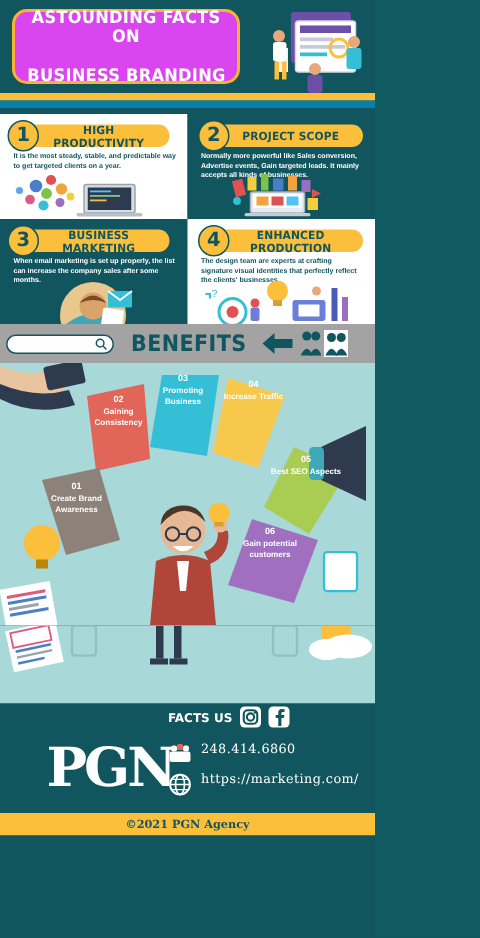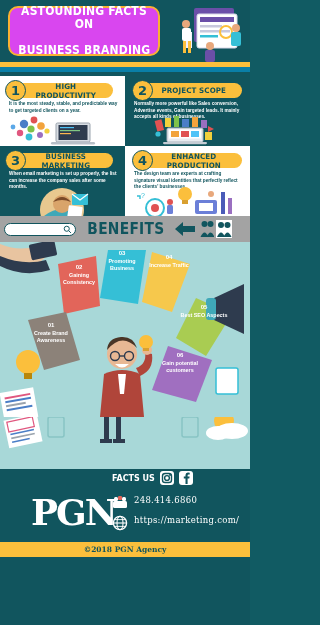--- a/index.html
+++ b/index.html
@@ -398,16 +398,16 @@
       <svg width="16" height="16" viewBox="0 0 16 16">
         <circle cx="8" cy="8" r="6.6" fill="none" stroke="#ffffff" stroke-width="1.3"></circle>
         <ellipse cx="8" cy="8" rx="3" ry="6.6" fill="none" stroke="#ffffff" stroke-width="1.1"></ellipse>
         <line x1="1.4" y1="8" x2="14.6" y2="8" stroke="#ffffff" stroke-width="1.1"></line>
         <line x1="2.6" y1="4.6" x2="13.4" y2="4.6" stroke="#ffffff" stroke-width="0.9"></line>
         <line x1="2.6" y1="11.4" x2="13.4" y2="11.4" stroke="#ffffff" stroke-width="0.9"></line>
       </svg>
       <div class="contact-text">https://marketing.com/</div>
     </div>
 
-    <div class="copy-bar">©2018 PGN Agency</div>
+    <div class="copy-bar">©2021 PGN Agency</div>
   </div>
 
 </div>
 
 </body></html>

